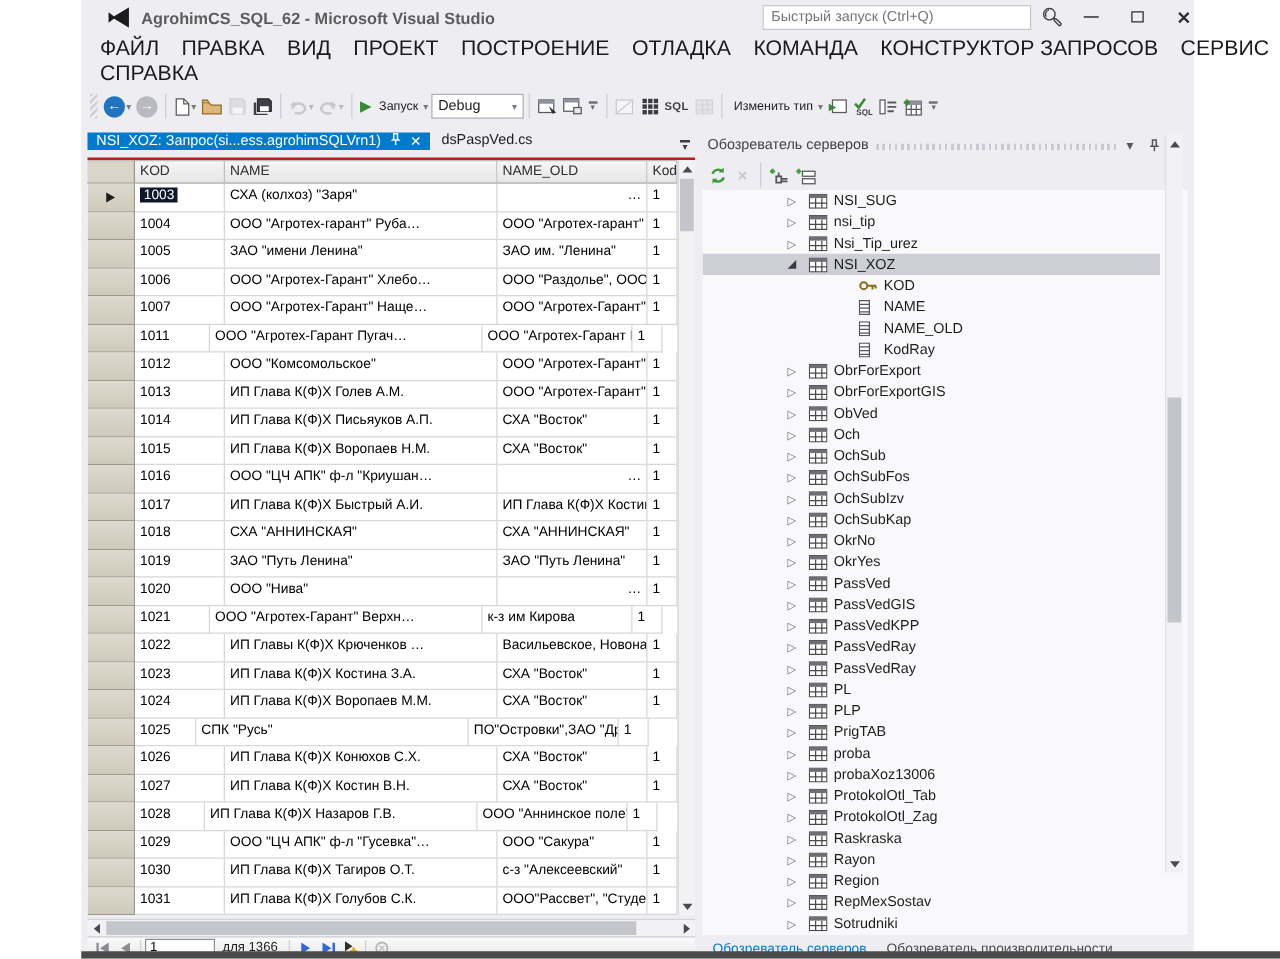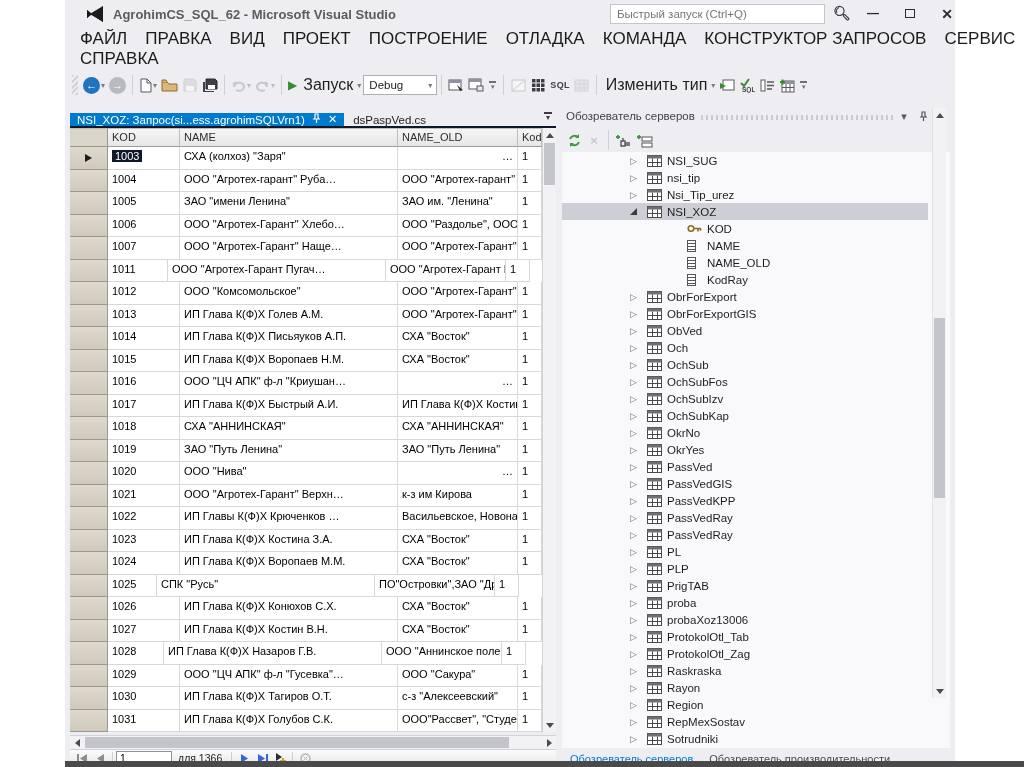--- a/index.html
+++ b/index.html
@@ -27,31 +27,31 @@
 
   
   .toolbar { position:absolute; left:4px; top:70px; right:0; height:30px; display:flex; align-items:center; }
   .grip { width:6px; height:20px; margin:0 3px; background:repeating-linear-gradient(135deg,#d2d2d8 0 2px,transparent 2px 4px); }
   .tbi { height:24px; min-width:20px; display:flex; align-items:center; justify-content:center; padding:0 2px; }
   .tb-sep { width:1px; height:20px; background:#cccedb; margin:0 4px; }
   .caret { font-size:8px; color:#7a7a80; margin-left:1px; }
   .circ { width:17px; height:17px; border-radius:50%; color:#fff; font-size:11px; line-height:17px; text-align:center; display:inline-block; }
   .circ.blue { background:#2273bf; }
   .circ.gray { background:#b8babf; }
-  .tb-label { font-size:16px; color:#1e1e1e; white-space:nowrap; margin:0 3px; }
+  .tb-label { font-size:10px; color:#1e1e1e; white-space:nowrap; margin:0 3px; }
   .combo { width:74px; height:20px; background:#fff; border:1px solid #aeaeb5; display:flex; align-items:center; font-size:11.5px; padding-left:5px; }
   .combo .caret { margin-left:auto; margin-right:4px; }
   .run-arrow { color:#388a34; font-size:12px; margin-right:3px; }
   .sql-text { font-size:9px; font-weight:bold; color:#3f3f46; letter-spacing:0.3px; }
   .overflow { display:flex; flex-direction:column; align-items:center; font-size:7px; color:#707076; line-height:4px; padding:0 3px; }
   .overflow .bar { width:7px; height:1.5px; background:#707076; margin-bottom:2px; }
   .dim { opacity:.45; }
 
   
-  .tabstrip { position:absolute; left:5px; top:106px; width:486px; height:22px; display:flex; align-items:flex-end; border-bottom:2px solid #0f172a; }
+  .tabstrip { position:absolute; left:5px; top:106px; width:486px; height:22px; display:flex; align-items:flex-start; border-bottom:2px solid #b91c1c; }
   .tab-active { background:#007acc; color:#fff; font-size:11.5px; display:flex; align-items:center; padding:0 7px; white-space:nowrap; }
   .tab-active .tabico { margin-left:7px; font-size:11px; color:#fff; }
   .tab-inactive { color:#1e1e1e; font-size:11.5px; display:flex; align-items:center; padding:0 9px; white-space:nowrap; }
   .tab-chevron { margin-left:auto; align-self:center; display:flex; flex-direction:column; align-items:center; padding-right:4px; }
   .tab-chevron .bar { width:8px; height:1.5px; background:#3c3c41; margin-bottom:1px; }
   .tab-chevron .v { font-size:8px; color:#3c3c41; line-height:5px; }
 
   .grid-header { position:absolute; left:5px; top:128px; width:472px; height:19px; display:flex; }
   .gh-cell { background:linear-gradient(#f6f6f6,#e6e6e6); border-right:1px solid #bdbdbd; border-top:1px solid #bdbdbd; border-bottom:1px solid #9c9c9c; font-size:11px; color:#2d2d30; padding:2px 4px; white-space:nowrap; overflow:hidden; }
   .gh-corner { background:#d9d5c9; border-right:1px solid #9c988c; border-bottom:1px solid #9c988c; border-top:1px solid #bdbdbd; }
@@ -420,21 +420,21 @@
       </div>
       <div class="g-row">
         <div class="g-rowhdr"></div>
         <div class="g-cell" style="width: 72px;">1020</div>
         <div class="g-cell" style="width: 218px;">ООО "Нива"</div>
         <div class="g-cell right" style="width: 120px;">…</div>
         <div class="g-cell" style="width: 24px;">1</div>
       </div>
       <div class="g-row">
         <div class="g-rowhdr"></div>
-        <div class="g-cell" style="width: 72px;">1021</div>
+        <div class="g-cell" style="width: 60px;">1021</div>
         <div class="g-cell" style="width: 218px;">ООО "Агротех-Гарант" Верхн…</div>
         <div class="g-cell" style="width: 120px;">к-з им  Кирова</div>
         <div class="g-cell" style="width: 24px;">1</div>
       </div>
       <div class="g-row">
         <div class="g-rowhdr"></div>
         <div class="g-cell" style="width: 72px;">1022</div>
         <div class="g-cell" style="width: 218px;">ИП Главы К(Ф)Х Крюченков …</div>
         <div class="g-cell" style="width: 120px;">Васильевское, Новонаде…</div>
         <div class="g-cell" style="width: 24px;">1</div>

